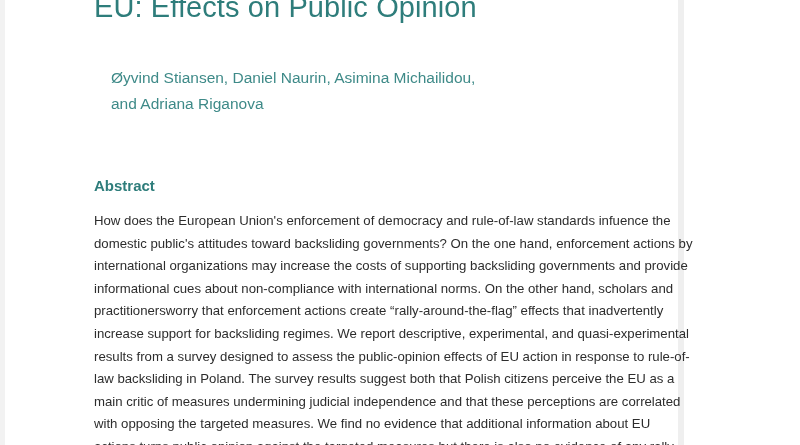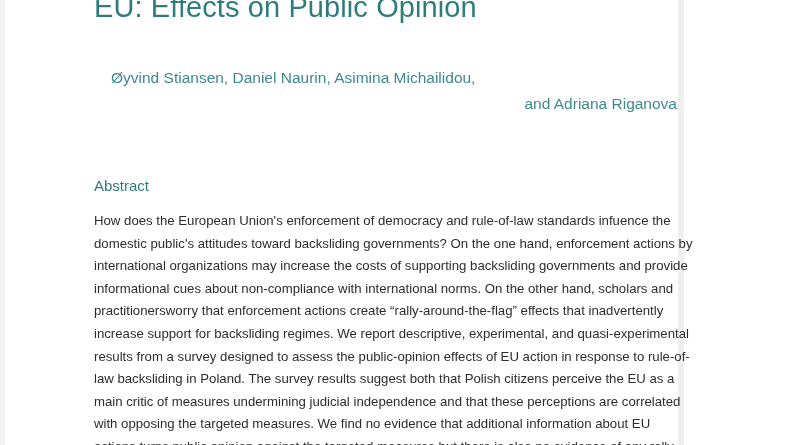--- a/index.html
+++ b/index.html
@@ -58,25 +58,24 @@
   }
   .authors {
     font-size: 15.5px;
     line-height: 26px;
     color: #3e8a88;
     margin: 17px;
     padding-top: 14px;
   }
   .authors .line2 {
     display: block;
-    text-align: right;
   }
   .abstract-head {
     font-size: 15px;
-    font-weight: normal;
+    font-weight: bold;
     color: #2e7d7b;
     margin: 0;
     padding-top: 43px;
     padding-bottom: 0;
   }
   .abstract-body {
     font-size: 13.2px;
     line-height: 22.6px;
     color: #2d2d2d;
     margin: 0;

